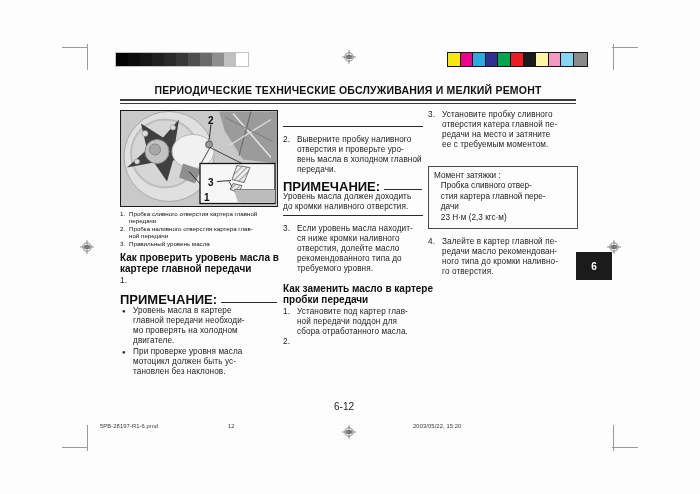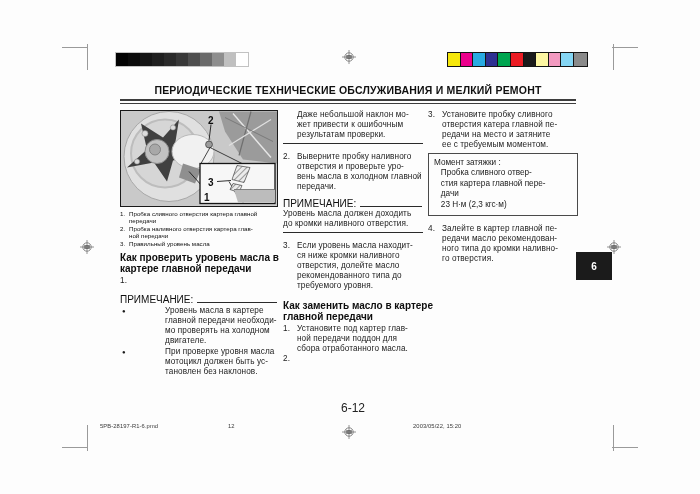--- a/index.html
+++ b/index.html
@@ -1,21 +1,21 @@
 <!DOCTYPE html>
 <html><head>
 <meta charset="utf-8">
 <style>
   * { margin:0; padding:0; box-sizing:border-box; }
   html,body { width:700px; height:494px; }
   body {
     position:relative; overflow:hidden; background:#fdfdfd;
     font-family:"Liberation Sans", sans-serif; color:#1a1a1a;
   }
-  .pre { white-space:pre;margin-left:32px; }
+  .pre { white-space:pre; }
 
   
   .crop-h { position:absolute; height:1px; background:#9a9a9a; }
   .crop-v { position:absolute; width:1px; background:#9a9a9a; }
 
   
   .regmark { position:absolute; width:14px; height:14px; }
 
   
   .cal-bar { position:absolute; top:52px; height:15px; display:flex; }
@@ -38,21 +38,21 @@
   #col-right { left:428px; width:150px; }
 
   .body-text { font-size:8.2px; line-height:10px; letter-spacing:.1px; color:#1b1b1b; }
   .heading { font-weight:bold; font-size:10px; line-height:10.5px; white-space:pre; color:#0e0e0e; }
   .step { display:flex; }
   .step .num { flex:0 0 14px; }
   .step .txt, .plain { white-space:pre; }
   .indent { padding-left:14px; }
 
   .note-label-row { display:flex; align-items:flex-end; }
-  .note-label { font-weight:normal; font-size:10px; line-height:11px; color:#0e0e0e; }
+  .note-label { font-weight:bold; font-size:13px; line-height:11px; color:#0e0e0e; }
   .note-line { flex:1; border-bottom:1px solid #2a2a2a; margin:0 1px 2px 4px; }
   .rule { border-top:1px solid #2a2a2a; height:0; width:100%; }
 
   .bullets .b-item { display:flex; margin-top:1px; }
   .bullets .bullet { flex:0 0 13px; font-size:6px; line-height:10px; padding-left:2px; }
 
   .figure-frame { border:1.5px solid #1a1a1a; width:158px; height:97px; background:#cccccc; }
   .figure-frame svg { display:block; width:100%; height:100%; }
 
   .captions { margin-top:3px; font-size:6.2px; line-height:7.4px; color:#111; }
@@ -60,30 +60,30 @@
   .cap-item .cnum { flex:0 0 9px; }
   .cap-item .ctxt { white-space:pre; }
 
   .box { border:1px solid #4a4a4a; padding:4px 4px 5px 5px;
          font-size:8.2px; line-height:10.4px; white-space:pre; color:#1b1b1b; }
 
   .tab6 { position:absolute; left:576px; top:252px; width:36px; height:28px;
           background:#1b1b1b; color:#ffffff; font-weight:bold; font-size:10px;
           display:flex; align-items:center; justify-content:center; }
 
-  .pageno { position:absolute; left:283px; top:401px; width:140px;
-            text-align:center; font-size:12px; color:#222; }
+  .pageno { position:absolute; left:274px; top:401px; width:140px;
+            text-align:center; font-size:10px; color:#222; }
 
   .footer-text { position:absolute; top:423px; font-size:5.8px; color:#3a3a3a; letter-spacing:.1px; }
   #footer-filename { left:100px; }
   #footer-sheet { left:228px; }
   #footer-timestamp { left:413px; }
 
   
-  .mt2{margin-top:2px}.mt3{margin-top:3px}.mt4{margin-top:3px}.mt6{margin-top:6px}
+  .mt2{margin-top:2px}.mt3{margin-top:3px}.mt4{margin-top:16px}.mt6{margin-top:6px}
   .mt8{margin-top:8px}.mt10{margin-top:10px}
 </style>
 </head>
 <body>
 
 <div class="crop-h" style="left:62px;top:47px;width:26px;"></div>
 <div class="crop-v" style="left:87px;top:44px;height:26px;"></div>
 <div class="crop-h" style="left:612px;top:47px;width:26px;"></div>
 <div class="crop-v" style="left:613px;top:44px;height:26px;"></div>
 <div class="crop-h" style="left:62px;top:447px;width:26px;"></div>
@@ -235,23 +235,20 @@
     <div class="b-item">
       <span class="bullet">●</span>
       <span class="txt pre">При проверке уровня масла
 мотоцикл должен быть ус-
 тановлен без наклонов.</span>
     </div>
   </div>
 </div>
 
 <div id="col-mid" class="col">
-  <div class="body-text plain indent">Даже небольшой наклон мо-
-жет привести к ошибочным
-результатам проверки.</div>
   <div class="rule mt4"></div>
 
   <div class="step body-text mt8">
     <span class="num">2.</span>
     <span class="txt">Выверните пробку наливного
 отверстия и проверьте уро-
 вень масла в холодном главной
 передачи.</span>
   </div>
 
@@ -266,21 +263,21 @@
   <div class="step body-text mt8">
     <span class="num">3.</span>
     <span class="txt">Если уровень масла находит-
 ся ниже кромки наливного
 отверстия, долейте масло
 рекомендованного типа до
 требуемого уровня.</span>
   </div>
 
   <div class="heading mt10">Как заменить масло в картере
-главной передачи</div>
+пробки передачи</div>
 
   <div class="step body-text mt2">
     <span class="num">1.</span>
     <span class="txt">Установите под картер глав-
 ной передачи поддон для
 сбора отработанного масла.</span>
   </div>
   <div class="step body-text">
     <span class="num">2.</span>
   </div>

